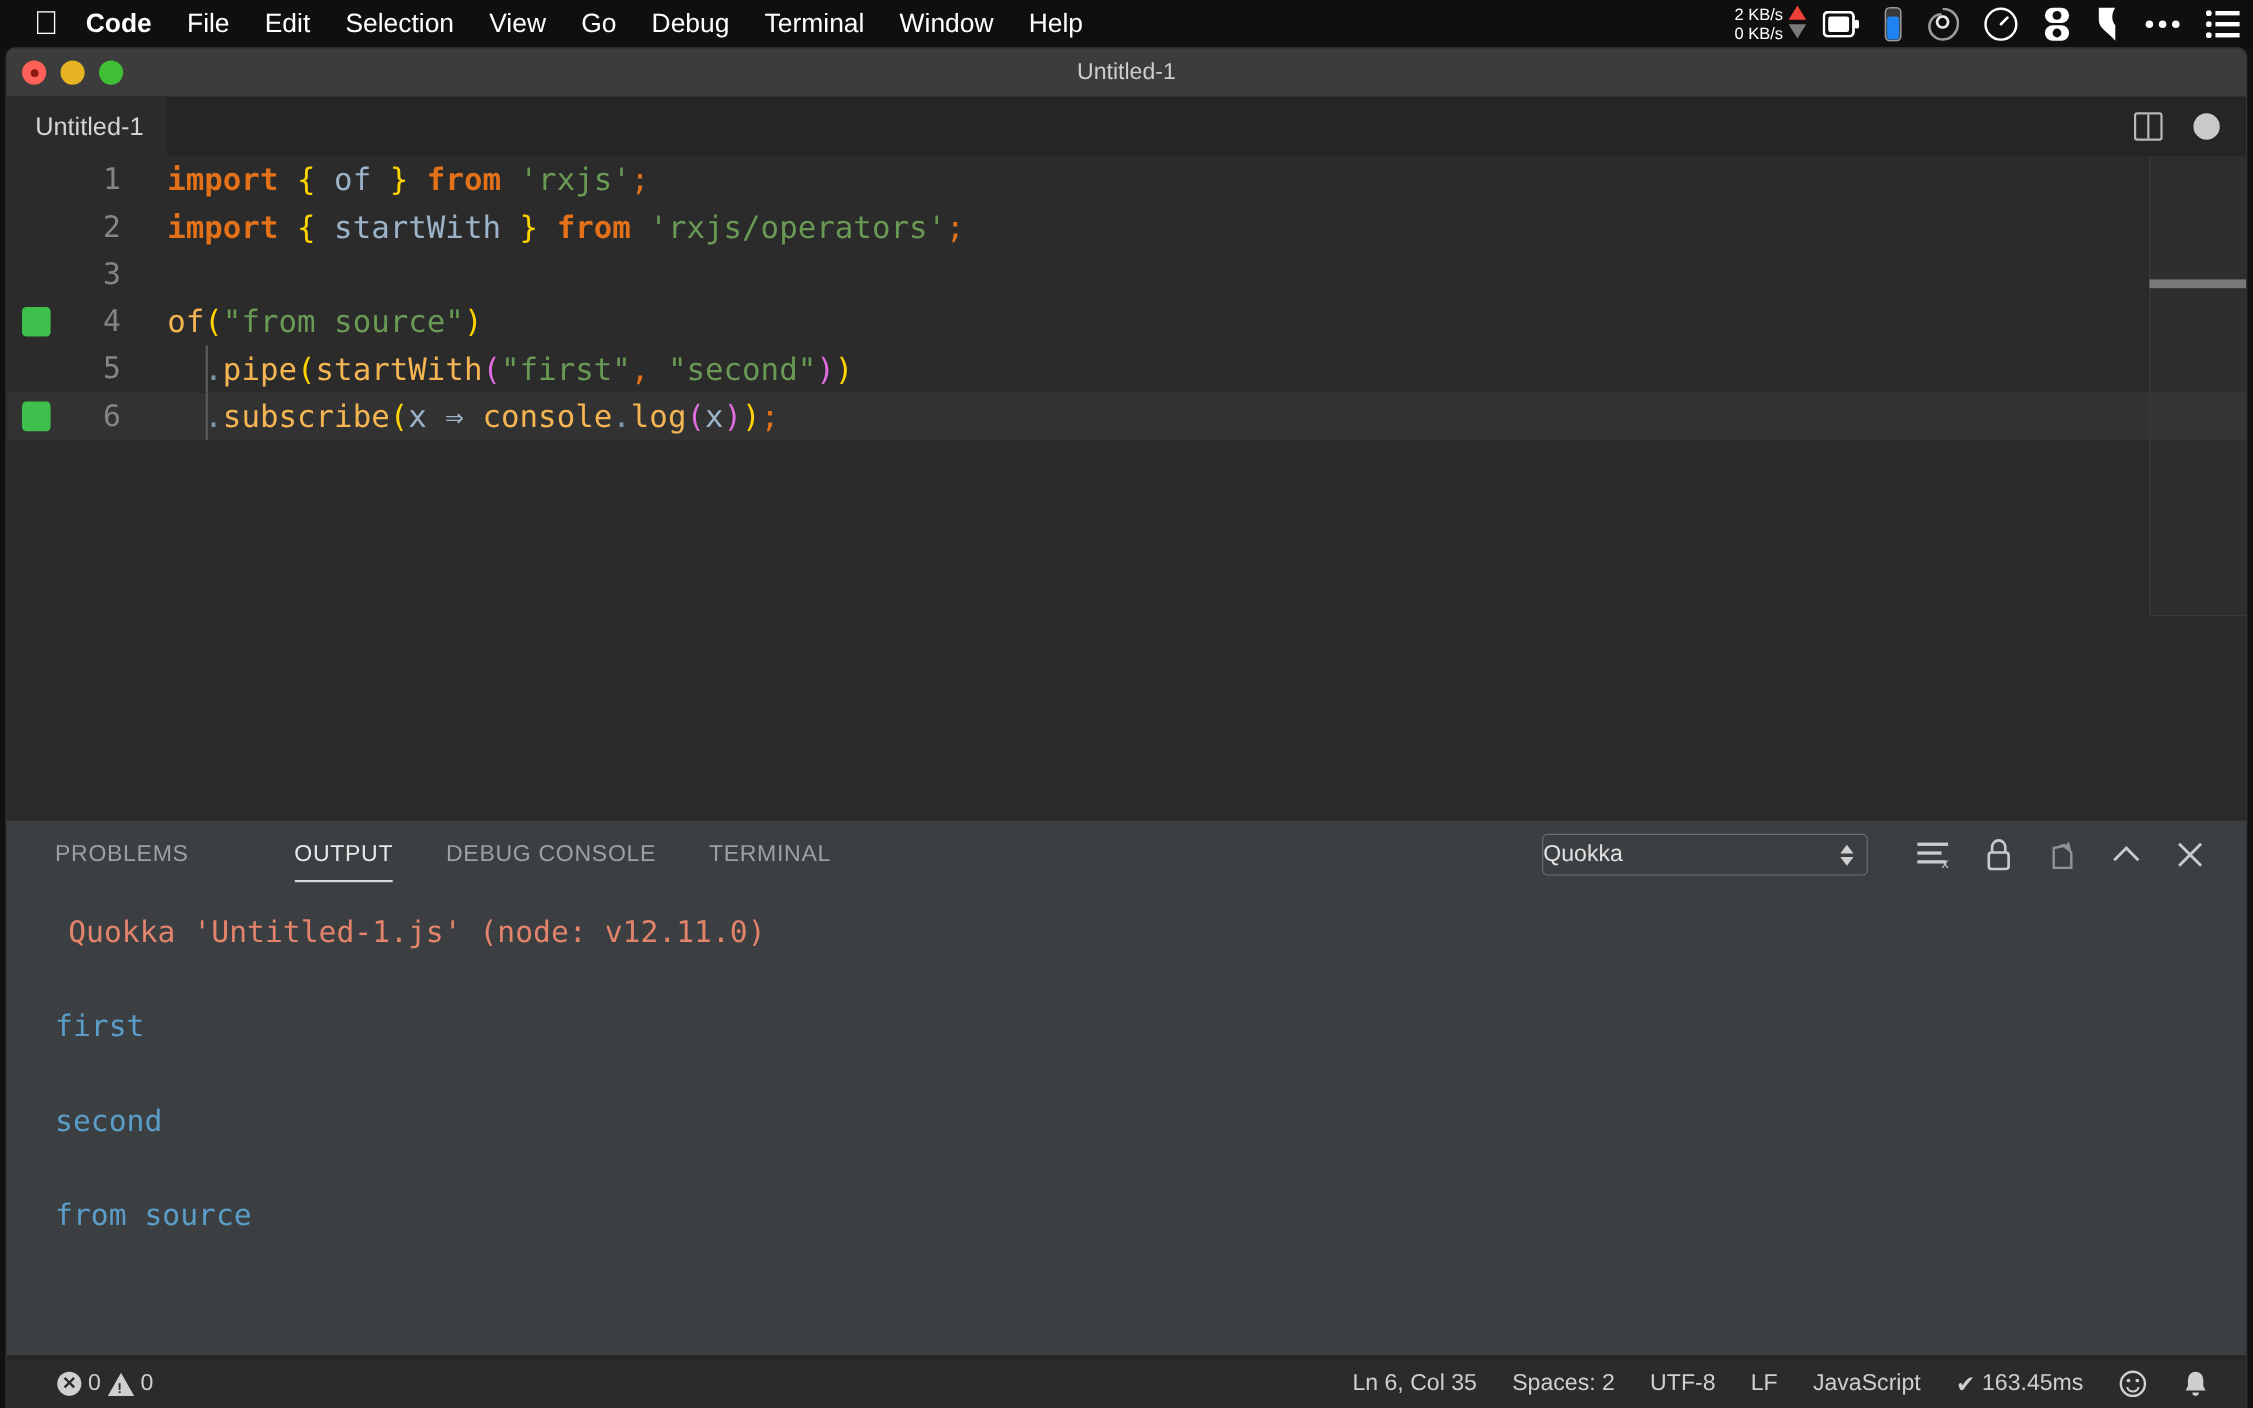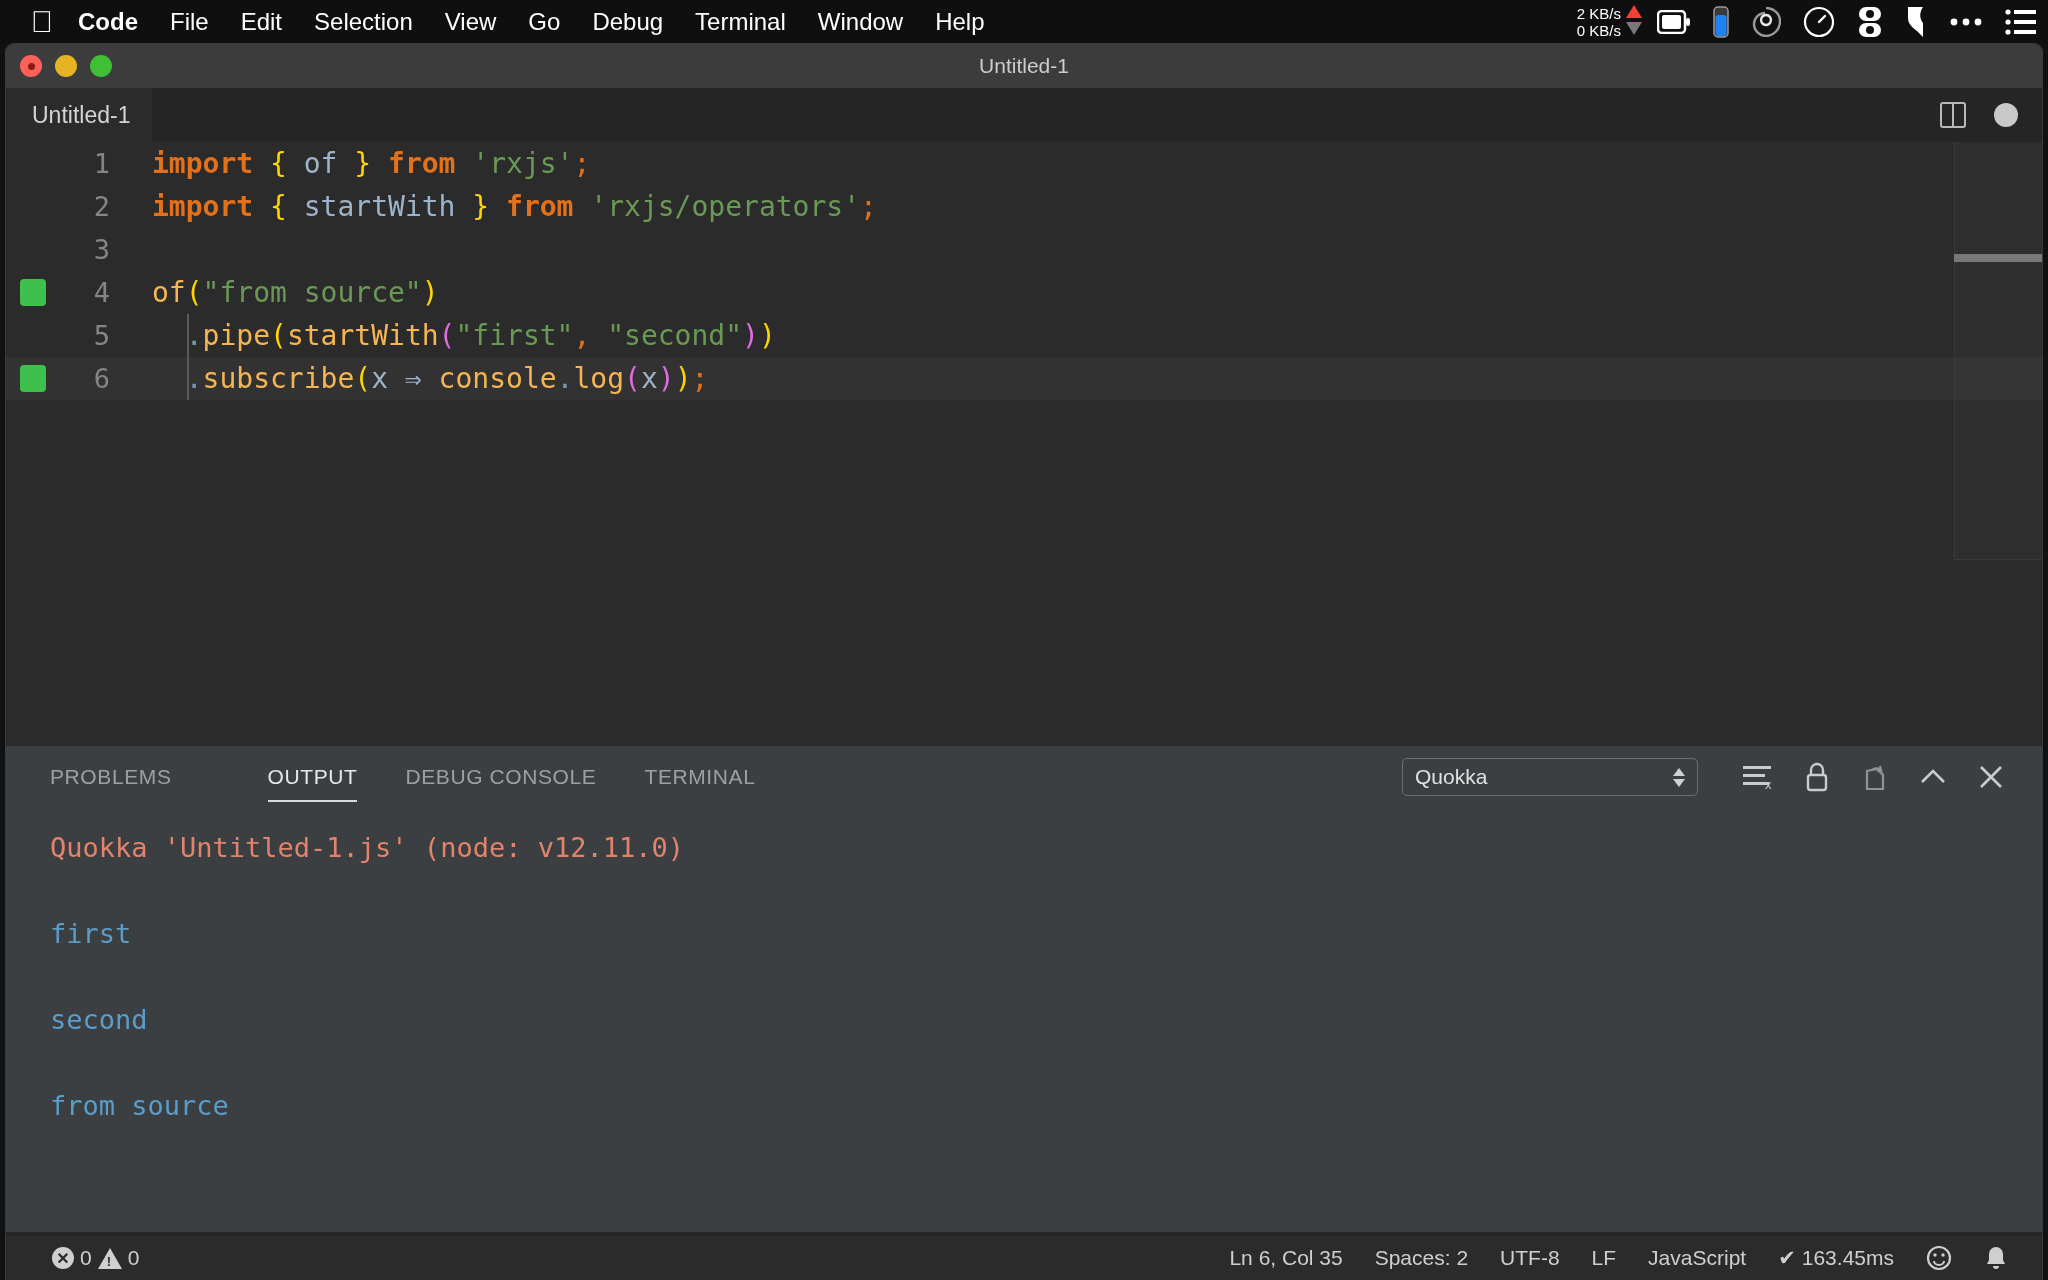--- a/index.html
+++ b/index.html
@@ -196,21 +196,21 @@
   }
   .panel-actions {
     position: absolute; right: 22px; top: 0; height: 62px;
     display: flex; align-items: center; gap: 0;
   }
   .output-select {
     width: 296px; height: 38px;
     background: transparent;
     border: 1px solid #6b6f72; border-radius: 5px;
     color: #e0e0e0; font-size: 21px;
-    padding: 0 12px;
+    padding: 0 0;
     display: flex; align-items: center;
     position: relative;
     margin-right: 32px;
     font-family: "Liberation Sans", sans-serif;
   }
   .spin { position: absolute; right: 12px; display:flex; flex-direction: column; gap: 3px; }
   .spin .up { width: 0; height: 0; border-left: 6px solid transparent; border-right: 6px solid transparent; border-bottom: 8px solid #d0d0d0; }
   .spin .dn { width: 0; height: 0; border-left: 6px solid transparent; border-right: 6px solid transparent; border-top: 8px solid #d0d0d0; }
   .pa-btn {
     width: 58px; height: 62px;
@@ -221,21 +221,21 @@
   .panel-body {
     position: relative;
     height: 424px;
     padding: 18px 0 0 44px;
     font-family: "DejaVu Sans Mono", "Liberation Mono", monospace;
     font-size: 27px;
     overflow: hidden;
   }
   .out-line { height: 43px; line-height: 43px; white-space: pre; }
   .out-blank { height: 43px; }
-  .out-head { color: #e2836c; }
+  .out-head { color: #e2836c; margin-left: 12px; }
   .out-val  { color: #5b9dc9; }
 
   
   .statusbar {
     position: absolute; left: 0; bottom: 0;
     width: 2036px; height: 44px;
     background: #2b2b2b;
     display: flex; align-items: center;
     color: #cfcfcf; font-size: 21px;
   }

